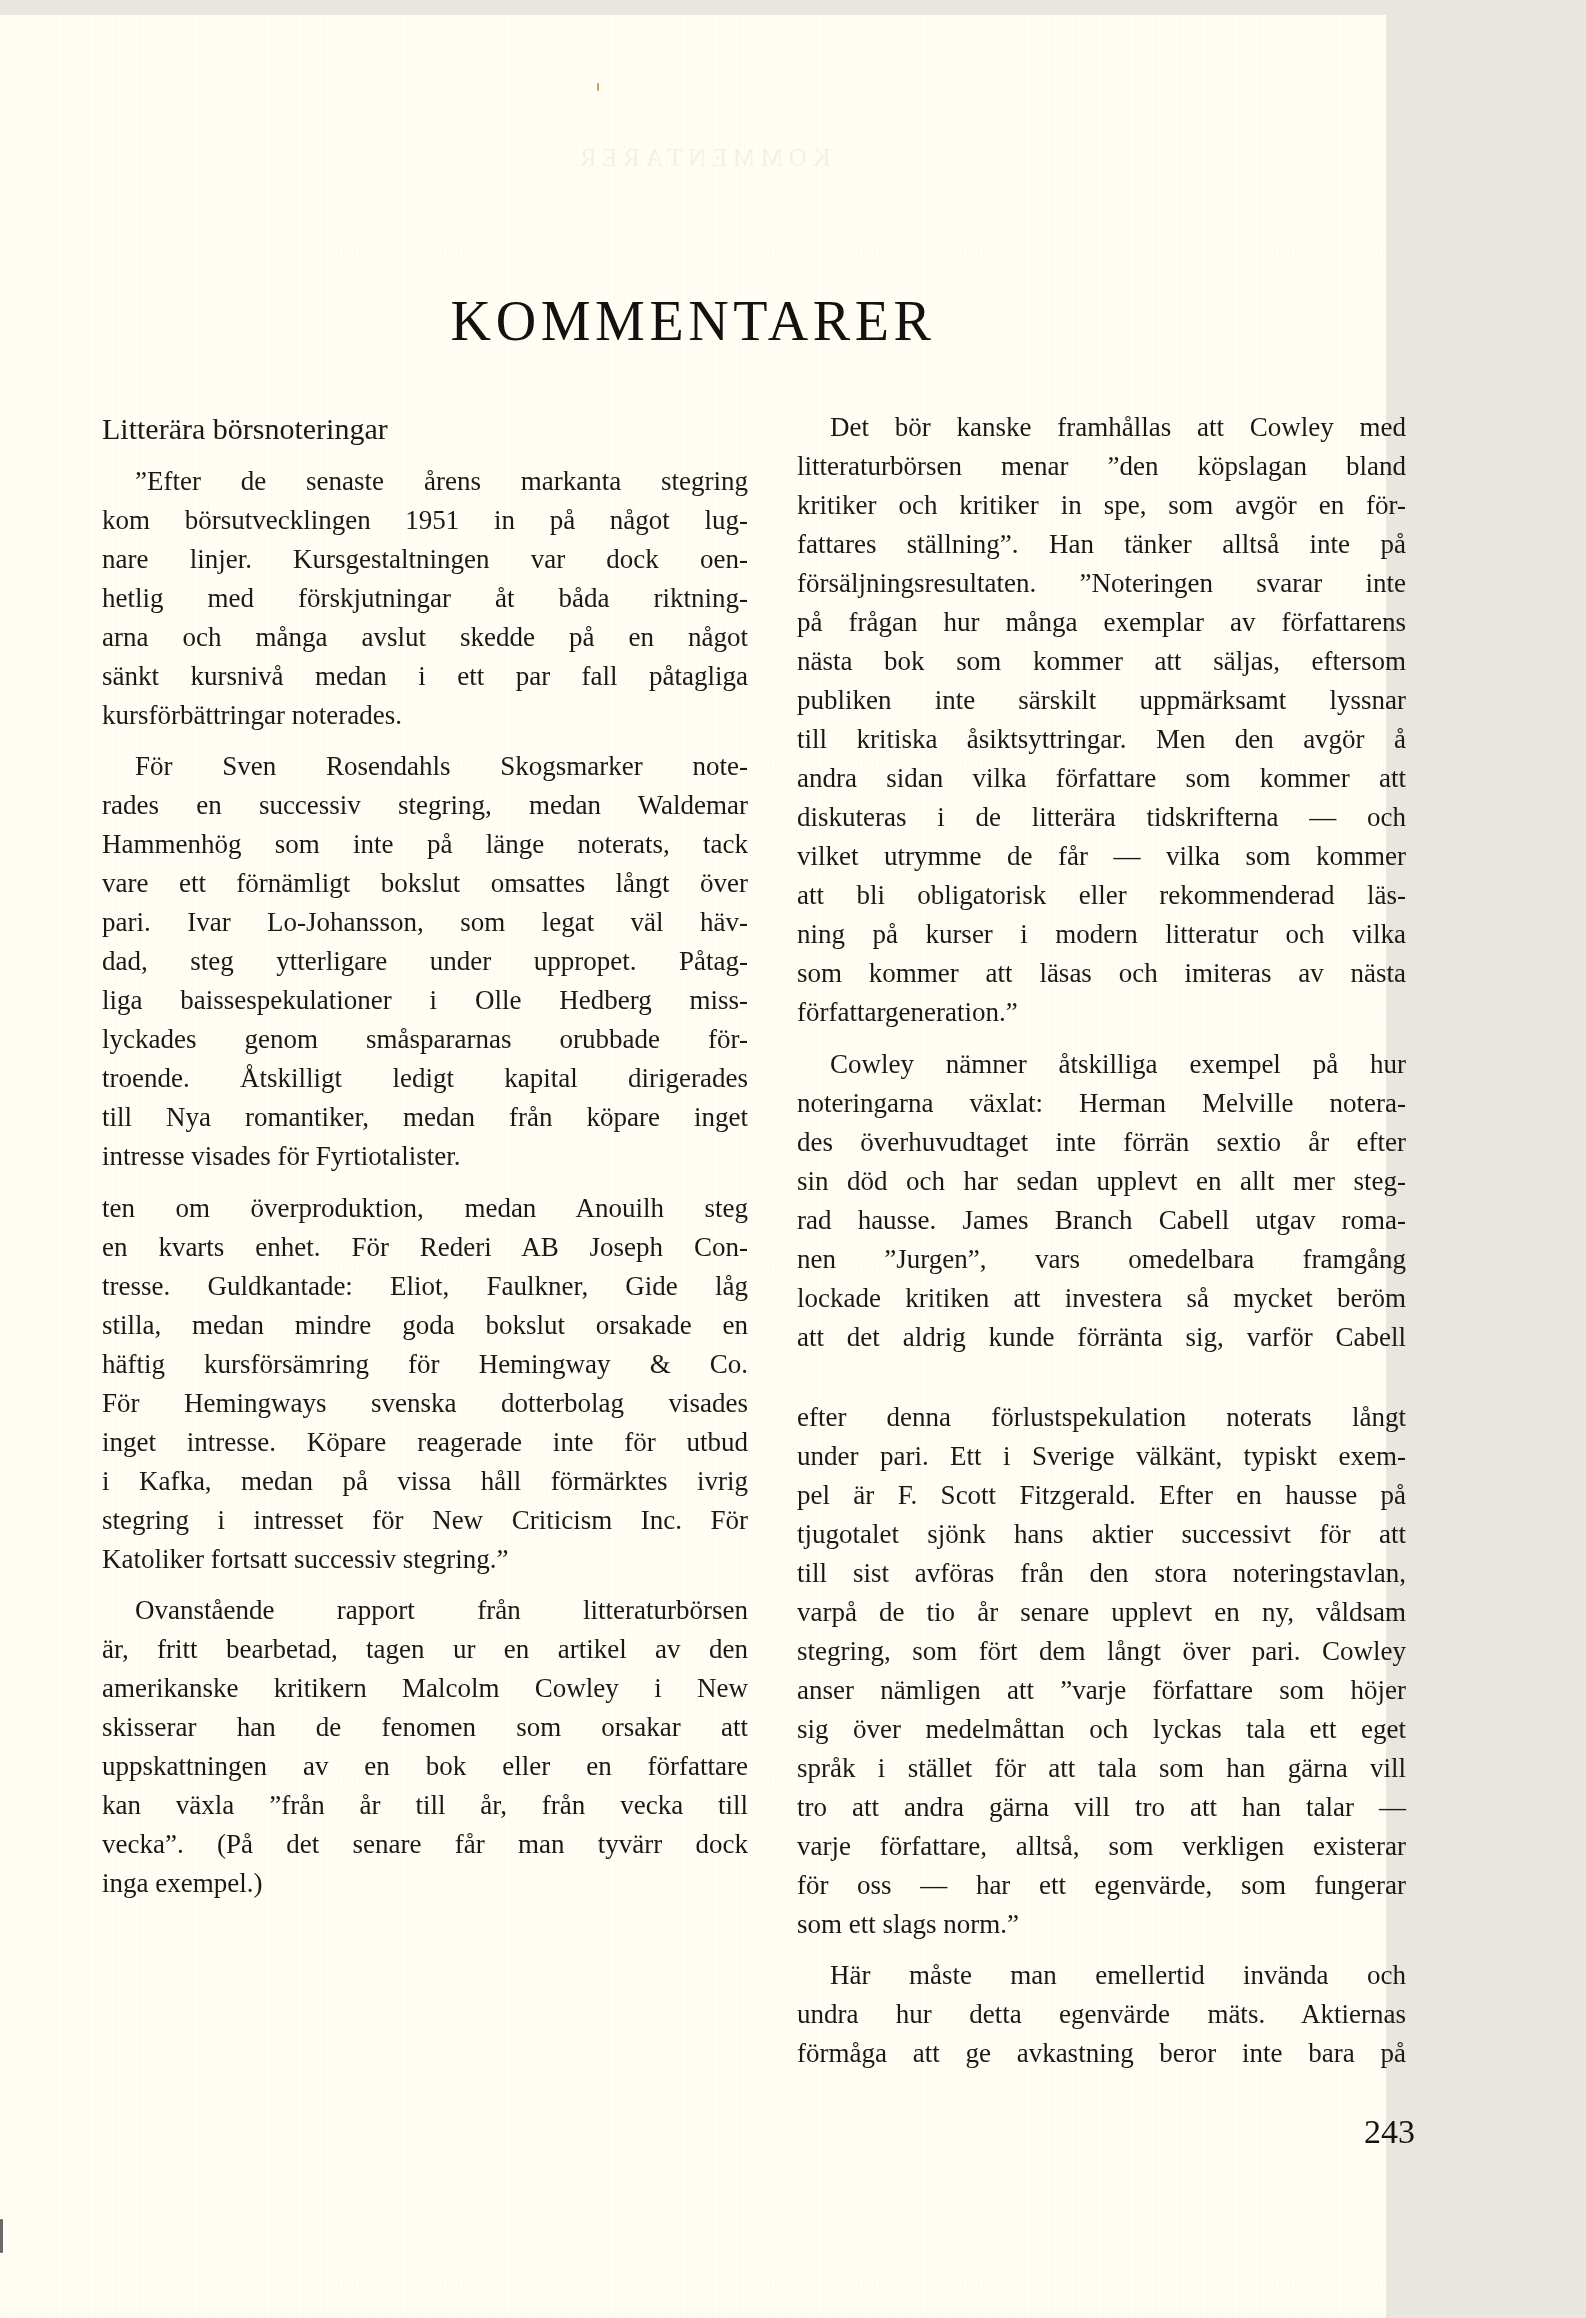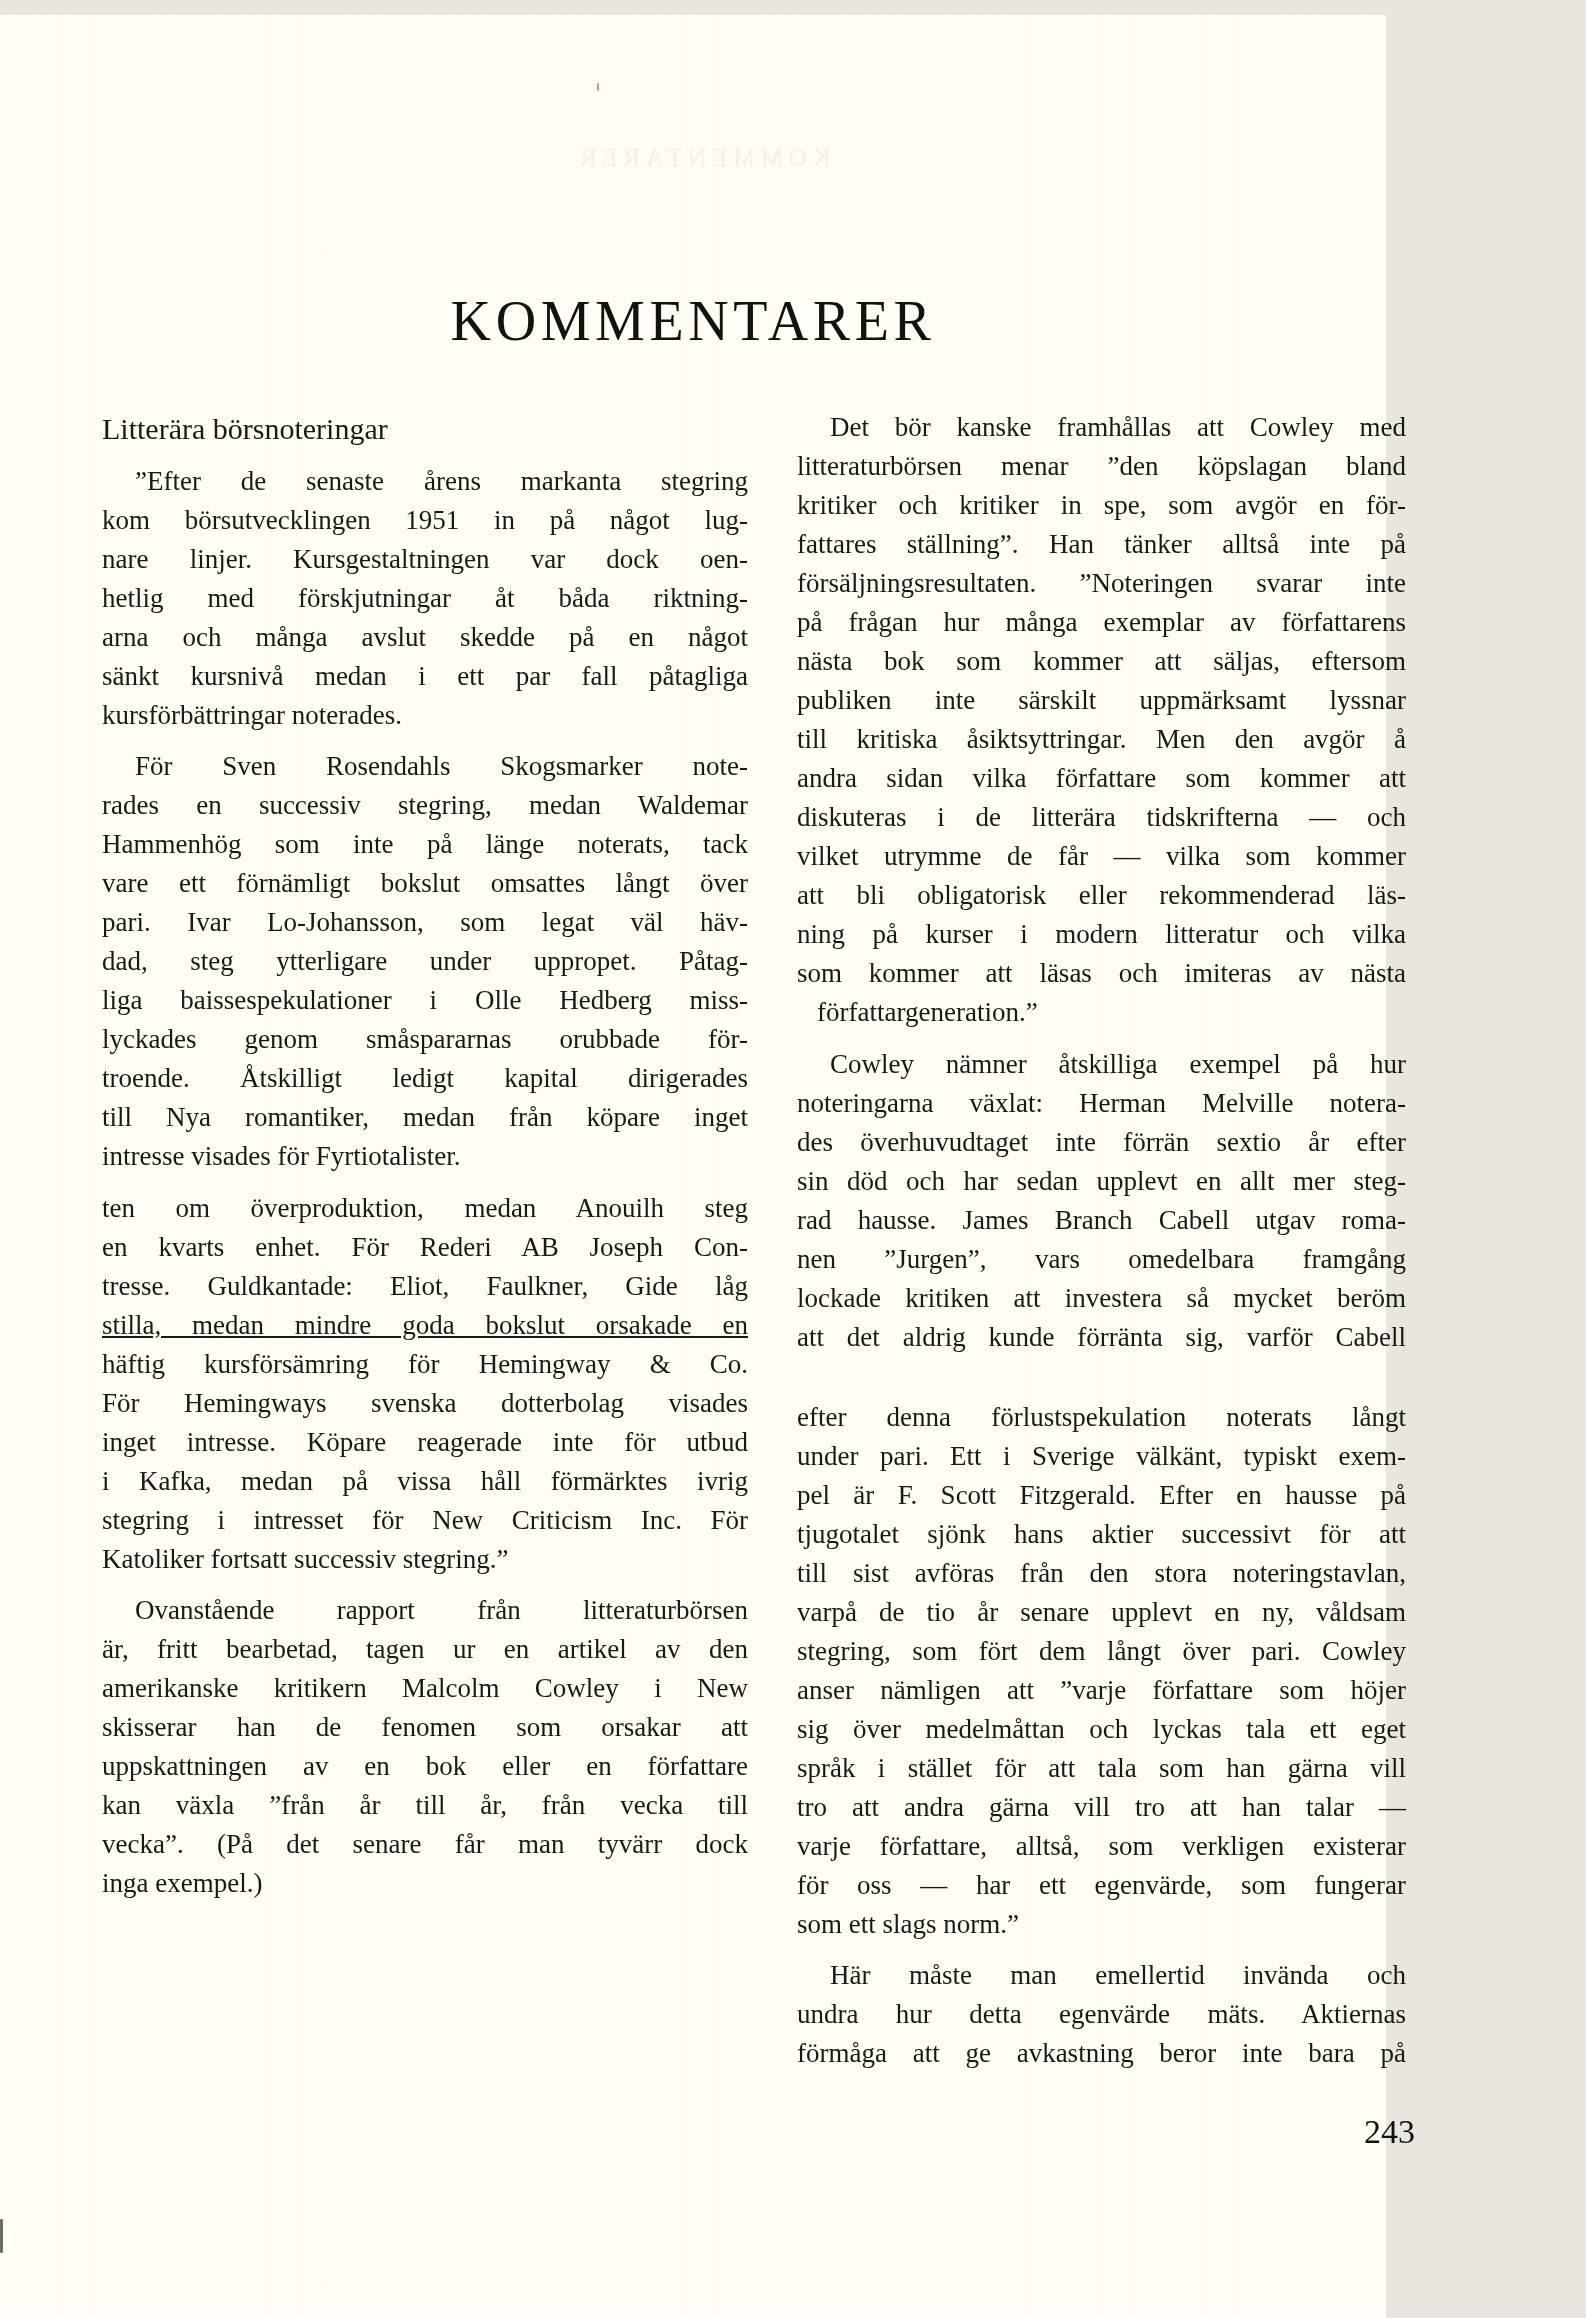--- a/index.html
+++ b/index.html
@@ -147,21 +147,21 @@
           <span class="ln" style="text-indent: 0px;">liga baissespekulationer i Olle Hedberg miss-</span>
           <span class="ln" style="text-indent: 0px;">lyckades genom småspararnas orubbade för-</span>
           <span class="ln" style="text-indent: 0px;">troende. Åtskilligt ledigt kapital dirigerades</span>
           <span class="ln" style="text-indent: 0px;">till Nya romantiker, medan från köpare inget</span>
           <span class="ln last" style="text-indent: 0px;">intresse visades för Fyrtiotalister.</span>
         </div>
         <div class="para">
           <span class="ln" style="text-indent: 0px;">ten om överproduktion, medan Anouilh steg</span>
           <span class="ln" style="text-indent: 0px;">en kvarts enhet. För Rederi AB Joseph Con-</span>
           <span class="ln" style="text-indent: 0px;">tresse. Guldkantade: Eliot, Faulkner, Gide låg</span>
-          <span class="ln" style="text-indent: 0px; text-decoration: underline;">stilla, medan mindre goda bokslut orsakade en</span>
+          <span class="ln" style="text-indent: 0px;">stilla, medan mindre goda bokslut orsakade en</span>
           <span class="ln" style="text-indent: 0px;">häftig kursförsämring för Hemingway &amp; Co.</span>
           <span class="ln" style="text-indent: 0px;">För Hemingways svenska dotterbolag visades</span>
           <span class="ln" style="text-indent: 0px;">inget intresse. Köpare reagerade inte för utbud</span>
           <span class="ln" style="text-indent: 0px;">i Kafka, medan på vissa håll förmärktes ivrig</span>
           <span class="ln" style="text-indent: 0px;">stegring i intresset för New Criticism Inc. För</span>
           <span class="ln last" style="text-indent: 0px;">Katoliker fortsatt successiv stegring.”</span>
         </div>
         <div class="para">
           <span class="ln">Ovanstående rapport från litteraturbörsen</span>
           <span class="ln" style="text-indent: 0px;">är, fritt bearbetad, tagen ur en artikel av den</span>
@@ -186,21 +186,21 @@
           <span class="ln" style="text-indent: 0px;">på frågan hur många exemplar av författarens</span>
           <span class="ln" style="text-indent: 0px;">nästa bok som kommer att säljas, eftersom</span>
           <span class="ln" style="text-indent: 0px;">publiken inte särskilt uppmärksamt lyssnar</span>
           <span class="ln" style="text-indent: 0px;">till kritiska åsiktsyttringar. Men den avgör å</span>
           <span class="ln" style="text-indent: 0px;">andra sidan vilka författare som kommer att</span>
           <span class="ln" style="text-indent: 0px;">diskuteras i de litterära tidskrifterna — och</span>
           <span class="ln" style="text-indent: 0px;">vilket utrymme de får — vilka som kommer</span>
           <span class="ln" style="text-indent: 0px;">att bli obligatorisk eller rekommenderad läs-</span>
           <span class="ln" style="text-indent: 0px;">ning på kurser i modern litteratur och vilka</span>
           <span class="ln" style="text-indent: 0px;">som kommer att läsas och imiteras av nästa</span>
-          <span class="ln last" style="text-indent: 0px; margin-left: 20px;">författargeneration.”</span>
+          <span class="ln last" style="text-indent: 0px;">författargeneration.”</span>
         </div>
         <div class="para">
           <span class="ln">Cowley nämner åtskilliga exempel på hur</span>
           <span class="ln" style="text-indent: 0px;">noteringarna växlat: Herman Melville notera-</span>
           <span class="ln" style="text-indent: 0px;">des överhuvudtaget inte förrän sextio år efter</span>
           <span class="ln" style="text-indent: 0px;">sin död och har sedan upplevt en allt mer steg-</span>
           <span class="ln" style="text-indent: 0px;">rad hausse. James Branch Cabell utgav roma-</span>
           <span class="ln" style="text-indent: 0px;">nen ”Jurgen”, vars omedelbara framgång</span>
           <span class="ln" style="text-indent: 0px;">lockade kritiken att investera så mycket beröm</span>
           <span class="ln" style="text-indent: 0px;">att det aldrig kunde förränta sig, varför Cabell</span>

